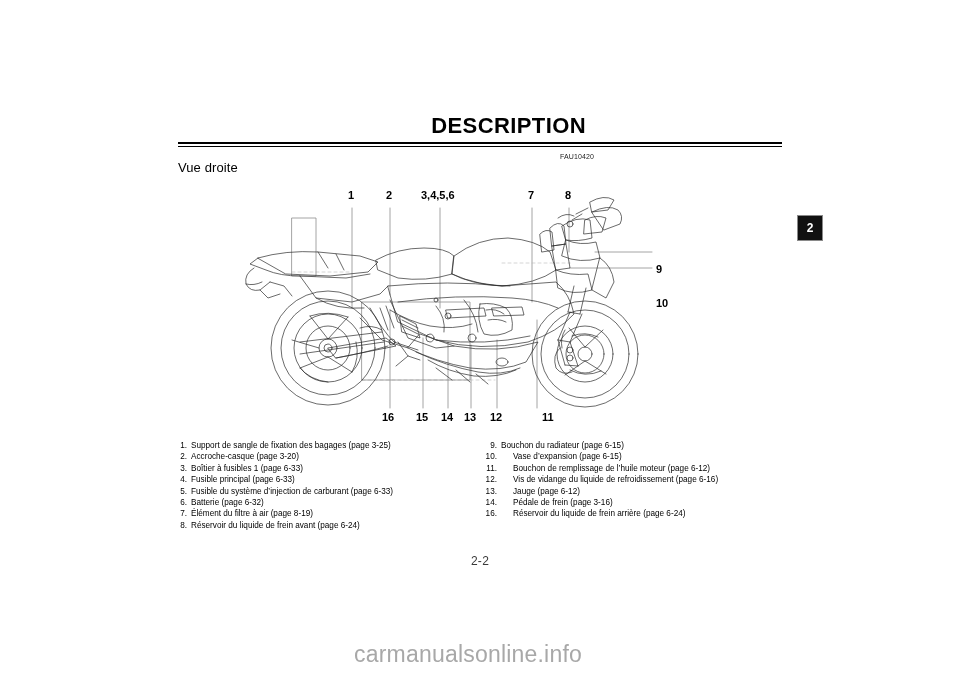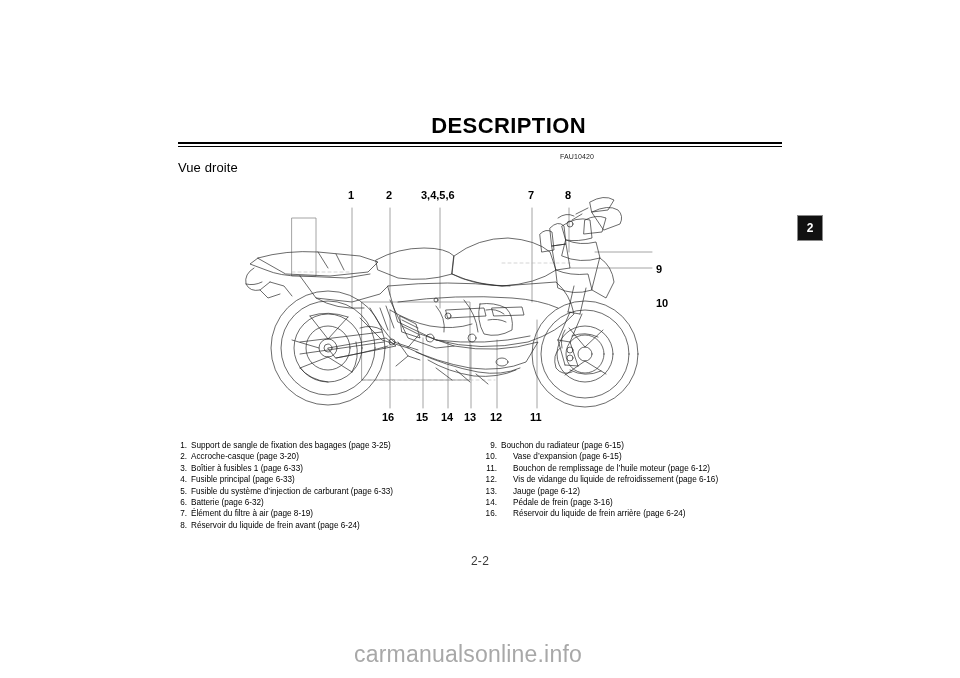--- a/index.html
+++ b/index.html
@@ -346,21 +346,21 @@
     <div class="callout" style="left:325px;  top:0px;">8</div>
 
     <div class="callout" style="left:416px; top:74px;">9</div>
     <div class="callout" style="left:416px; top:108px;">10</div>
 
     <div class="callout" style="left:142px; top:222px;">16</div>
     <div class="callout" style="left:176px; top:222px;">15</div>
     <div class="callout" style="left:201px; top:222px;">14</div>
     <div class="callout" style="left:224px; top:222px;">13</div>
     <div class="callout" style="left:250px; top:222px;">12</div>
-    <div class="callout" style="left:290px; top:222px;text-align:right;">11</div>
+    <div class="callout" style="left:302px; top:222px;text-align:right;">11</div>
   </div>
 
   <div class="legend legend-left">
     <div class="legend-row">
       <span class="legend-num">1.</span>
       <span class="legend-text">Support de sangle de fixation des bagages (page 3-25)</span>
     </div>
     <div class="legend-row">
       <span class="legend-num">2.</span>
       <span class="legend-text">Accroche-casque (page 3-20)</span>

